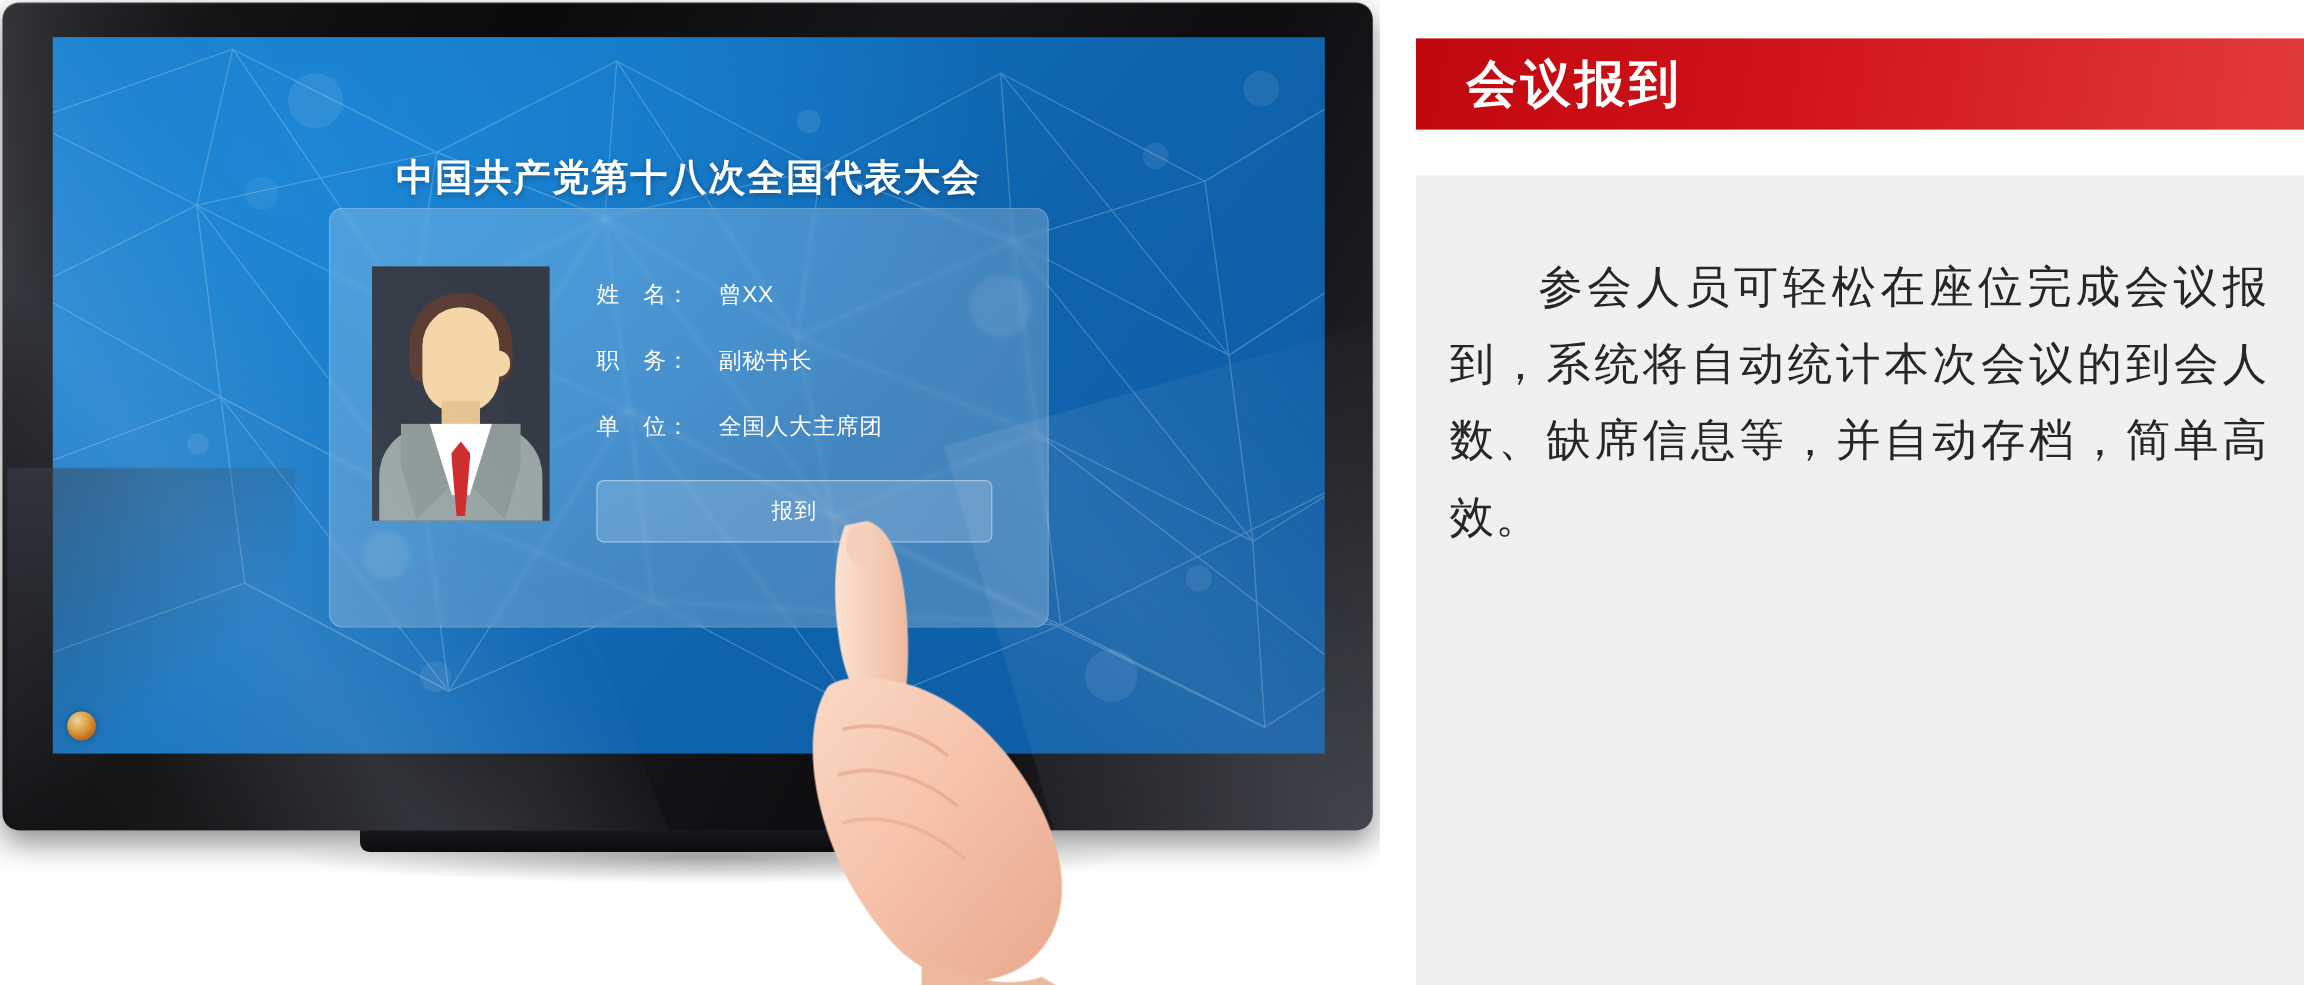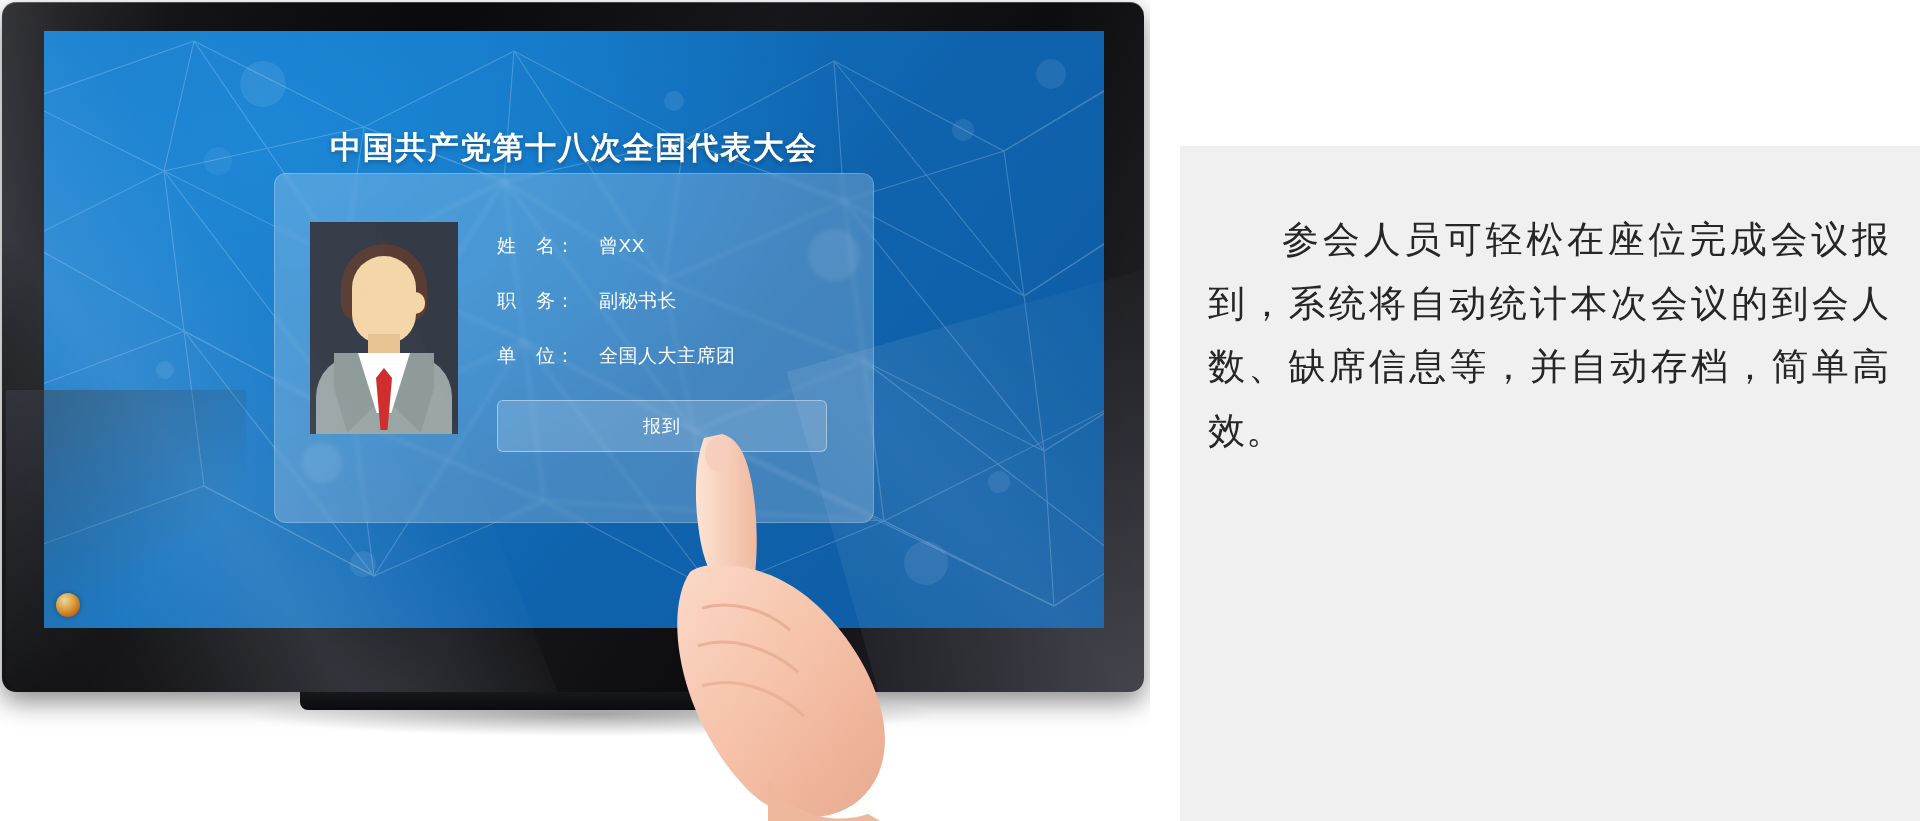--- a/index.html
+++ b/index.html
@@ -278,18 +278,21 @@
       <path d="M30,176 C58,168 92,176 118,198" stroke="#e4a78c" stroke-width="3" fill="none" opacity=".75"></path>
       <path d="M26,214 C56,204 96,214 126,240" stroke="#e4a78c" stroke-width="3" fill="none" opacity=".7"></path>
       <path d="M30,254 C60,244 102,256 132,284" stroke="#e4a78c" stroke-width="3" fill="none" opacity=".6"></path>
 
       <path d="M96,348 C118,382 160,394 196,382 L210,390 L96,390 Z" fill="#eeb89d"></path>
     </svg>
 
   </div>
 
   <div class="right-pane">
+    <div class="red-banner">
+      <span class="red-banner-text">会议报到</span>
+    </div>
     <div class="gray-box">
       <div class="gray-text">参会人员可轻松在座位完成会议报到，系统将自动统计本次会议的到会人数、缺席信息等，并自动存档，简单高效。</div>
     </div>
   </div>
 
 </div>
 
 </body></html>

